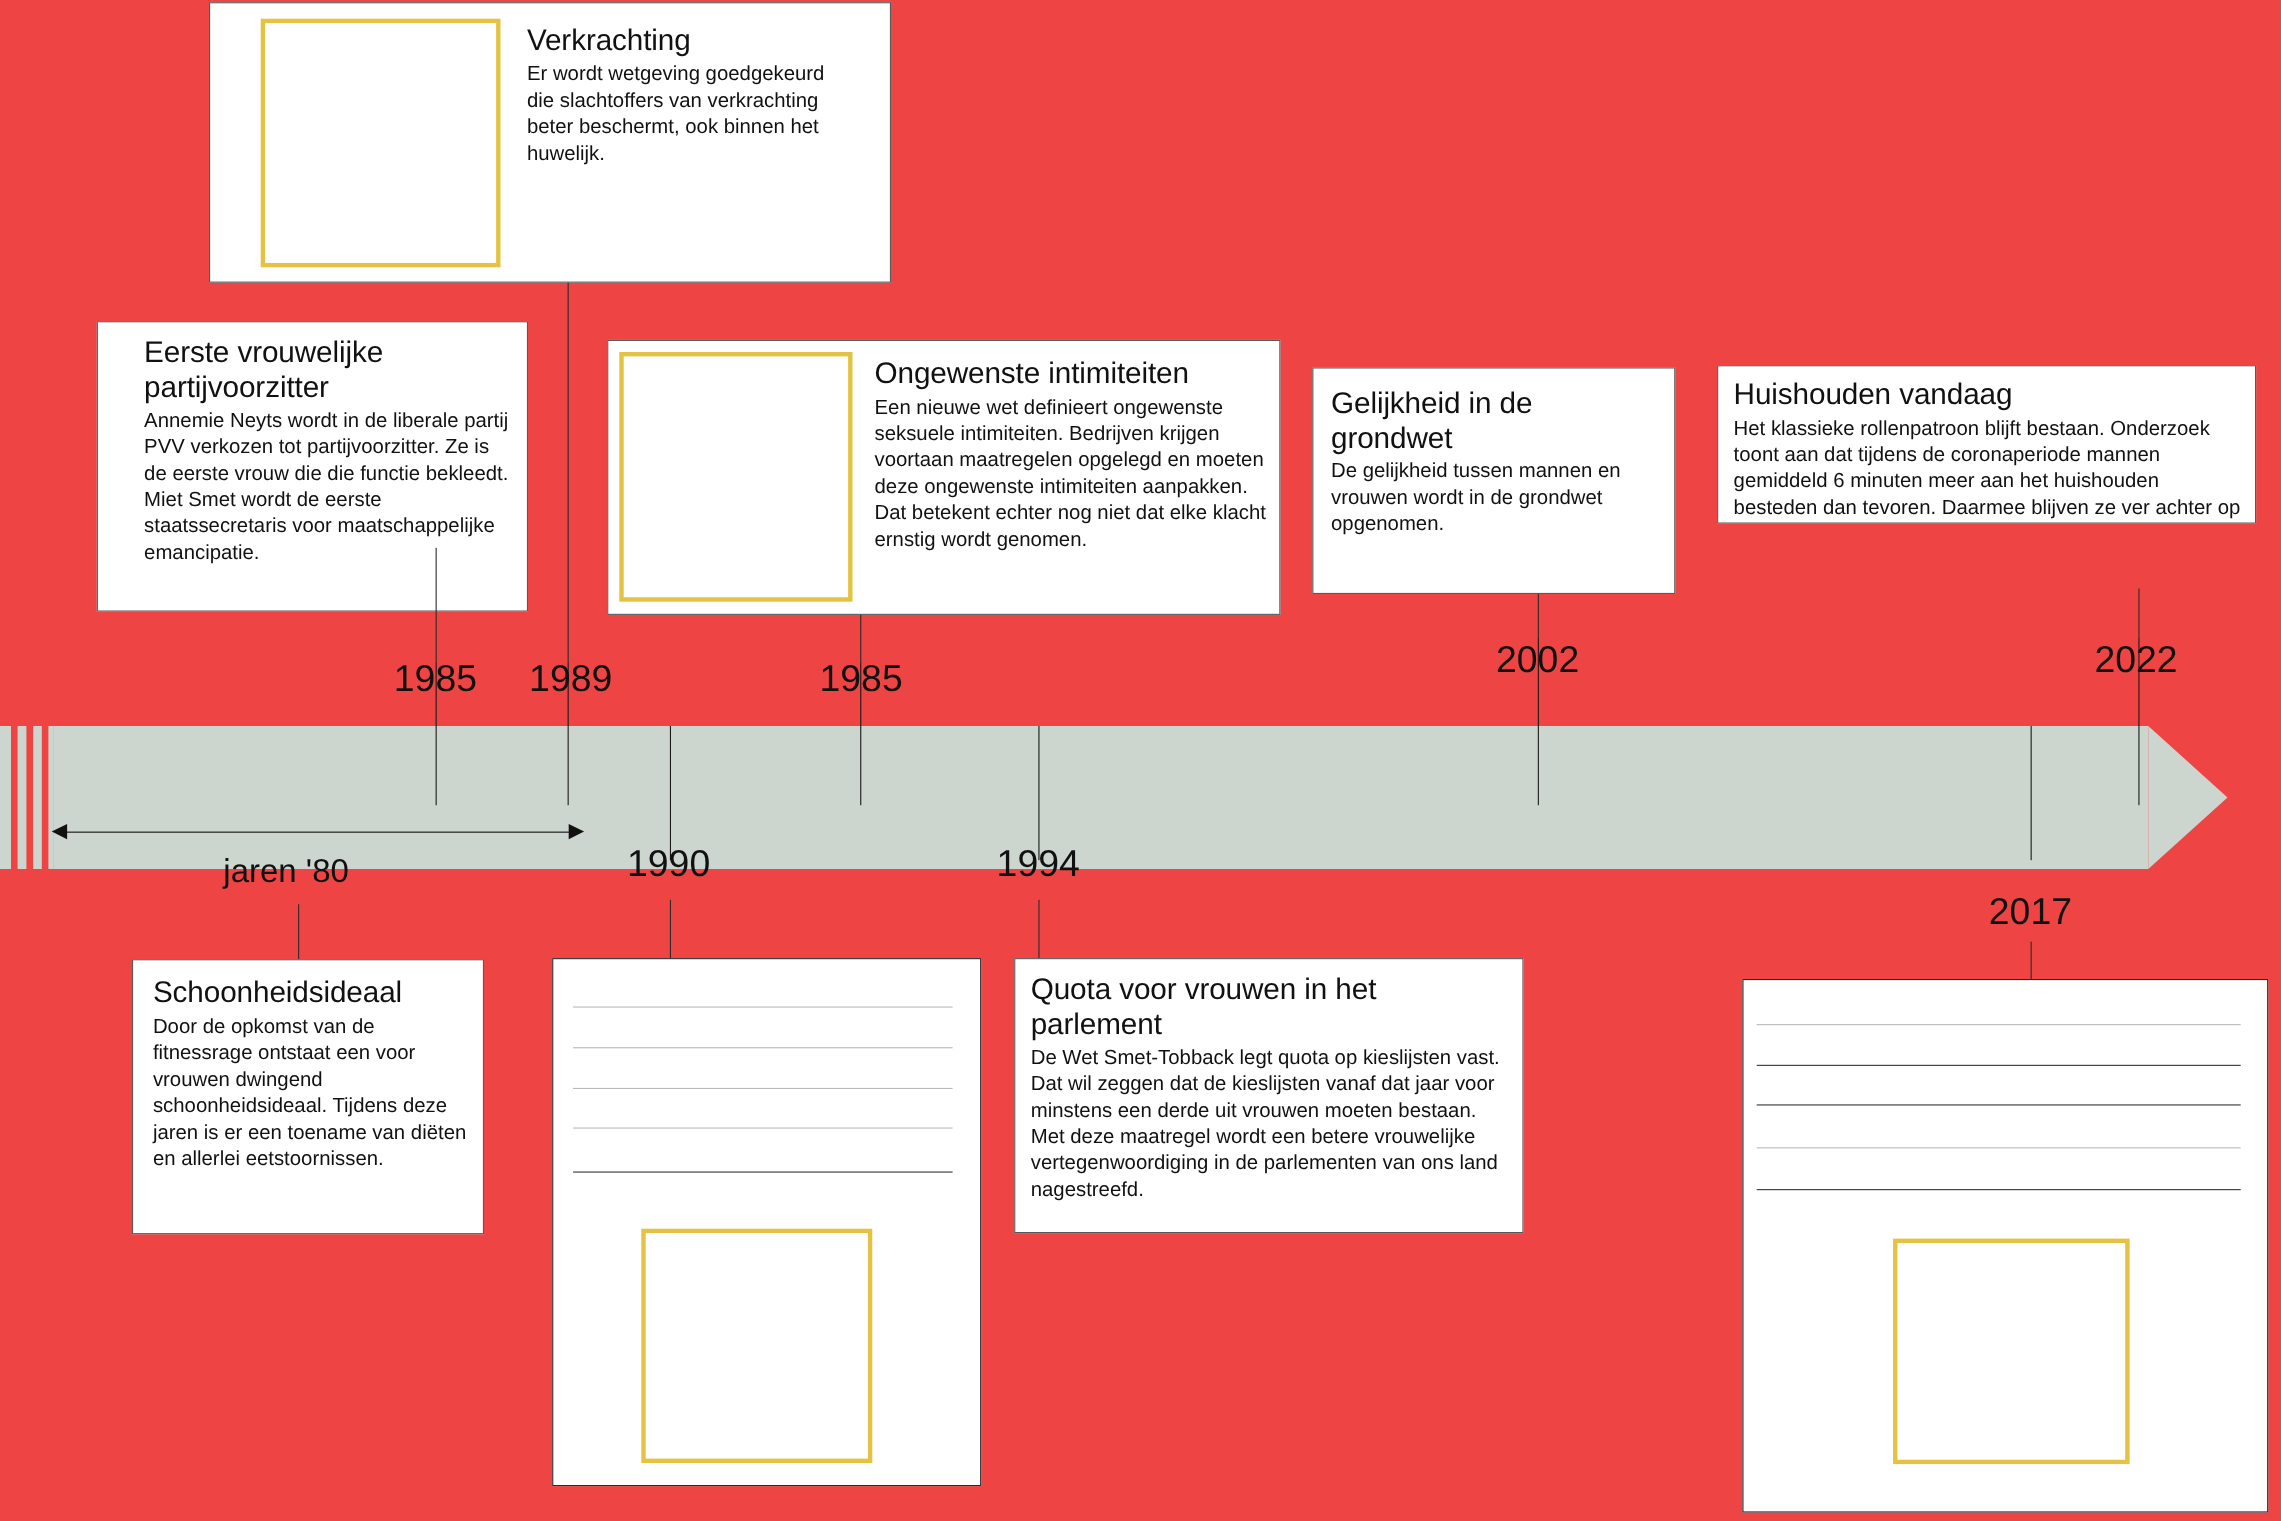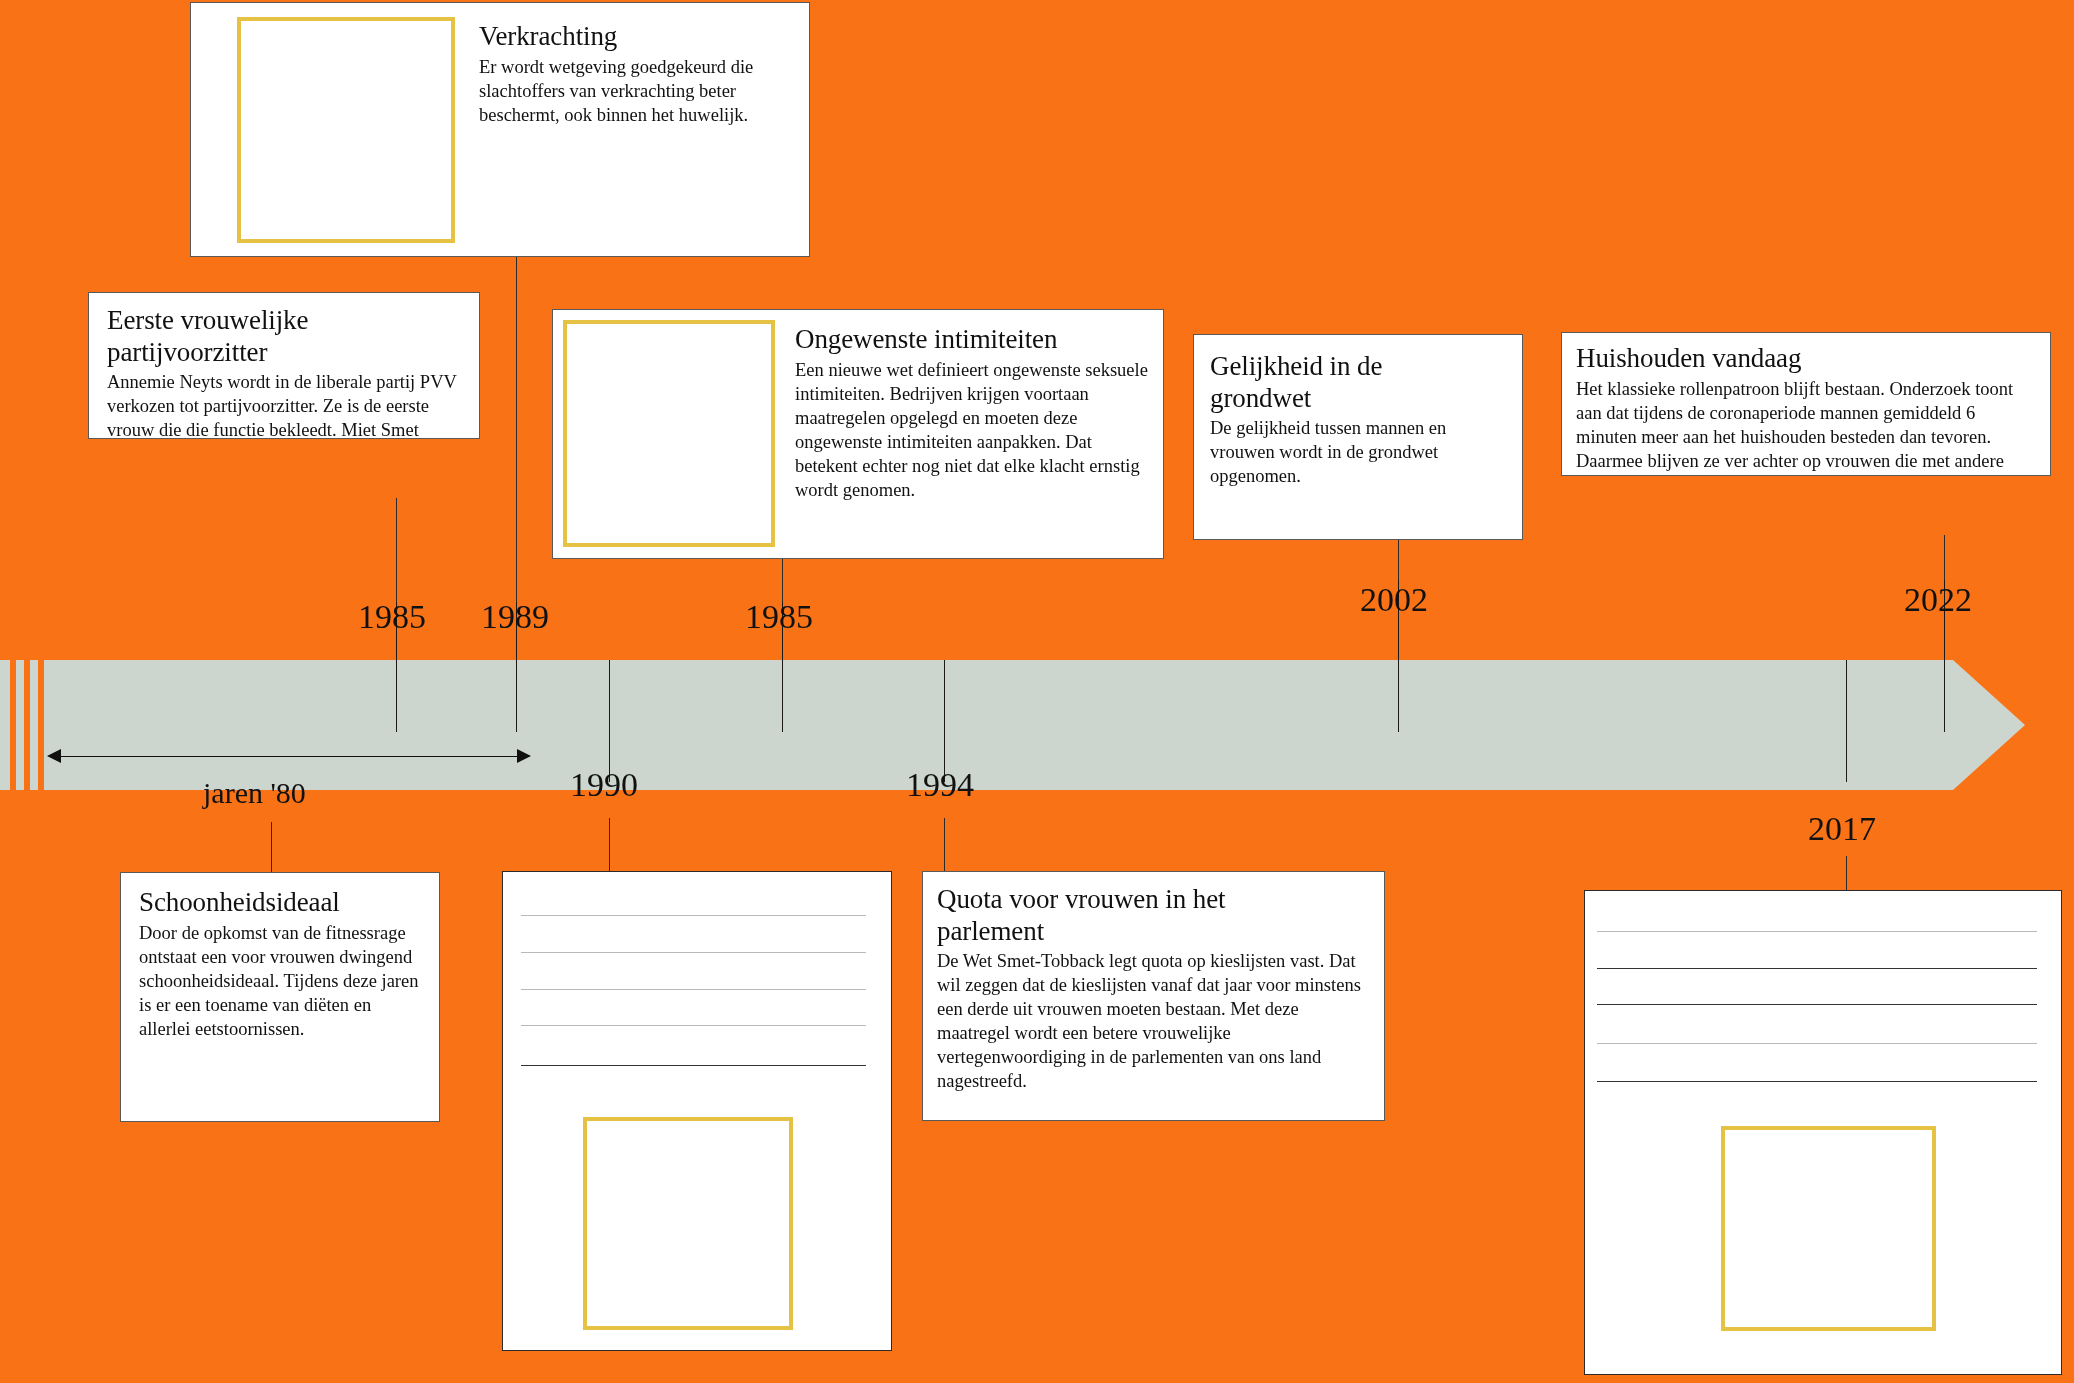--- a/index.html
+++ b/index.html
@@ -4,22 +4,22 @@
 <style>
   html, body {
     margin: 0;
     padding: 0;
     background: #ffffff;
   }
   #stage {
     position: relative;
     width: 2074px;
     height: 1383px;
-    background: #f97316;
-    font-family: Liberation Serif, serif;
+    background: #ef4444;
+    font-family: Liberation Sans, sans-serif;
     overflow: hidden;
   }
 
   
   .card {
     position: absolute;
     box-sizing: border-box;
     border: 1.5px solid #595959;
     background: #ffffff;
     overflow: hidden;
@@ -141,21 +141,21 @@
     <div class="card-inner" style="padding:14px 12px 10px 46px;">
       <div class="ph" style="width:218px; height:226px; margin-right:24px;"></div>
       <div class="card-text" style="padding-top:4px;">
         <div class="card-title">Verkrachting</div>
         <div class="card-body" style="max-width:285px;">Er wordt wetgeving goedgekeurd die slachtoffers van verkrachting beter beschermt, ook binnen het huwelijk.</div>
       </div>
     </div>
   </div>
   <div class="connector" style="left:516px; top:257px; height:345px;"></div>
 
-  <div class="card" style="left:88px; top:292px; width:392px; height:147px;">
+  <div class="card" style="left:88px; top:292px; width:392px; height:264px;padding-left:24px;">
     <div class="card-inner" style="padding:12px 14px 8px 18px;">
       <div class="card-text">
         <div class="card-title" style="max-width:250px;">Eerste vrouwelijke partijvoorzitter</div>
         <div class="card-body">Annemie Neyts wordt in de liberale partij PVV verkozen tot partijvoorzitter. Ze is de eerste vrouw die die functie bekleedt. Miet Smet wordt de eerste staatssecretaris voor maatschappelijke emancipatie.</div>
       </div>
     </div>
   </div>
   <div class="connector" style="left:396px; top:498px; height:104px;"></div>
 
   <div class="card" style="left:552px; top:309px; width:612px; height:250px;">

